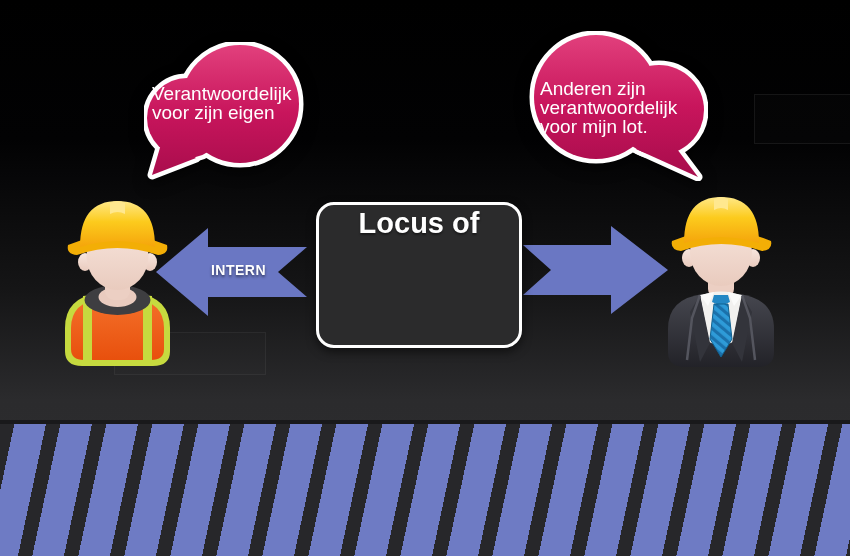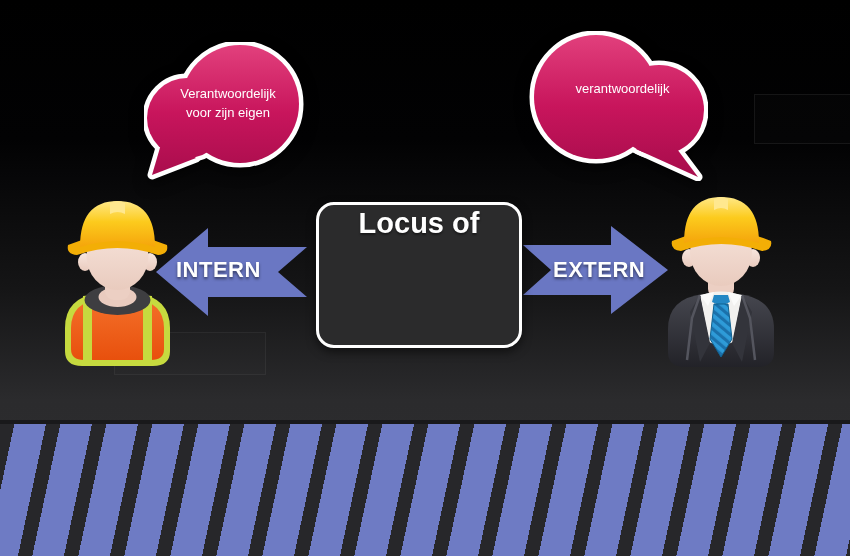--- a/index.html
+++ b/index.html
@@ -13,41 +13,41 @@
     background:repeating-linear-gradient(102deg,#27272a 0 14px,#6e7bc4 14px 45px);
     border-top:4px solid #19191b; box-sizing:border-box;
   }
   .artifact { position:absolute; pointer-events:none; }
   .artifact-tr { left:754px; top:94px; width:96px; height:48px;
     border:1px solid rgba(255,255,255,0.07); border-right:none; background:rgba(255,255,255,0.015); }
   .artifact-bl { left:114px; top:332px; width:150px; height:41px;
     border:1px solid rgba(255,255,255,0.05); background:rgba(255,255,255,0.012); }
   .arrow { position:absolute; }
   .arrow-label {
-    position:absolute; color:#fff; font-weight:bold; font-size:22px;
-    line-height:24px; text-align:left; letter-spacing:0.5px;
+    position:absolute; color:#fff; font-weight:bold; font-size:14px;
+    line-height:24px; text-align:right; letter-spacing:0.5px;
     text-shadow:0 2px 3px rgba(0,0,0,0.5);
   }
   .arrow-label.left  { left:176px; top:258px; width:90px; }
   .arrow-label.right { left:553px; top:258px; width:90px; }
   .center-box {
     position:absolute; left:316px; top:202px; width:206px; height:146px;
     box-sizing:border-box; background:#2b2b2c; border:3px solid #fff; border-radius:18px;
     display:flex; flex-direction:column; align-items:center;
     box-shadow:0 4px 10px rgba(0,0,0,0.5);
   }
   .center-box .line {
     color:#fff; font-size:29px; font-weight:bold; line-height:37px;
     text-shadow:0 2px 2px rgba(0,0,0,0.4);
   }
   .bubble { position:absolute; filter:drop-shadow(0 5px 7px rgba(0,0,0,0.55)); }
   .bubble-left  { left:144px; top:42px; }
   .bubble-right { left:526px; top:31px; }
   .bubble-text {
-    position:absolute; color:#fff; font-size:13px; line-height:19px; text-align:center;
+    position:absolute; color:#fff; font-size:19px; line-height:19px; 
   }
   .bubble-text.left  { left:152px; top:84px; width:152px; }
   .bubble-text.right { left:540px; top:79px; width:165px; }
   .avatar { position:absolute; }
   .avatar-worker  { left:55px;  top:196px; }
   .avatar-manager { left:656px; top:192px; }
   .z1{z-index:1}.z2{z-index:2}.z3{z-index:3}.z4{z-index:4}.z5{z-index:5}
 </style>
 </head>
 <body>
@@ -64,21 +64,20 @@
       <polygon points="0,44 52,0 52,19 151,19 122,44 151,69 52,69 52,88" fill="#6a77c3"></polygon>
     </svg>
   </div>
   <div class="arrow-label left z3">INTERN</div>
 
   <div class="arrow z2" style="left:523px;top:226px">
     <svg width="145" height="88" viewBox="0 0 145 88">
       <polygon points="145,44 88,0 88,19 0,19 28,44 0,69 88,69 88,88" fill="#6a77c3"></polygon>
     </svg>
   </div>
-  <div class="arrow-label right z3">EXTERN</div>
 
   <div class="center-box z3">
     <div class="line">Locus of</div>
   </div>
 
   <div class="bubble bubble-left z4">
     <svg width="168" height="142" viewBox="0 0 168 142">
       <defs>
         <linearGradient id="pgL" gradientUnits="userSpaceOnUse" x1="0" y1="2" x2="0" y2="140">
           <stop offset="0" stop-color="#e2417d"></stop>
@@ -118,21 +117,23 @@
         <polygon points="136,98 110,118 172,146"></polygon>
       </g>
       <g fill="url(#pgR)">
         <circle cx="70" cy="66" r="62"></circle>
         <circle cx="133" cy="79" r="45"></circle>
         <polygon points="136,98 110,118 172,146"></polygon>
       </g>
     </svg>
   </div>
   <div class="bubble-text right z5">
+    <span style="display:block">Anderen zijn</span>
     <span style="display:block">verantwoordelijk</span>
+    <span style="display:block">voor mijn lot.</span>
   </div>
 
   <div class="avatar avatar-worker z3">
     <svg width="125" height="170" viewBox="0 0 125 170">
       <defs>
         <linearGradient id="wHat" x1="0" y1="0" x2="0" y2="1">
           <stop offset="0" stop-color="#ffe886"></stop>
           <stop offset="0.45" stop-color="#fccb1d"></stop>
           <stop offset="1" stop-color="#f5a50b"></stop>
         </linearGradient>

